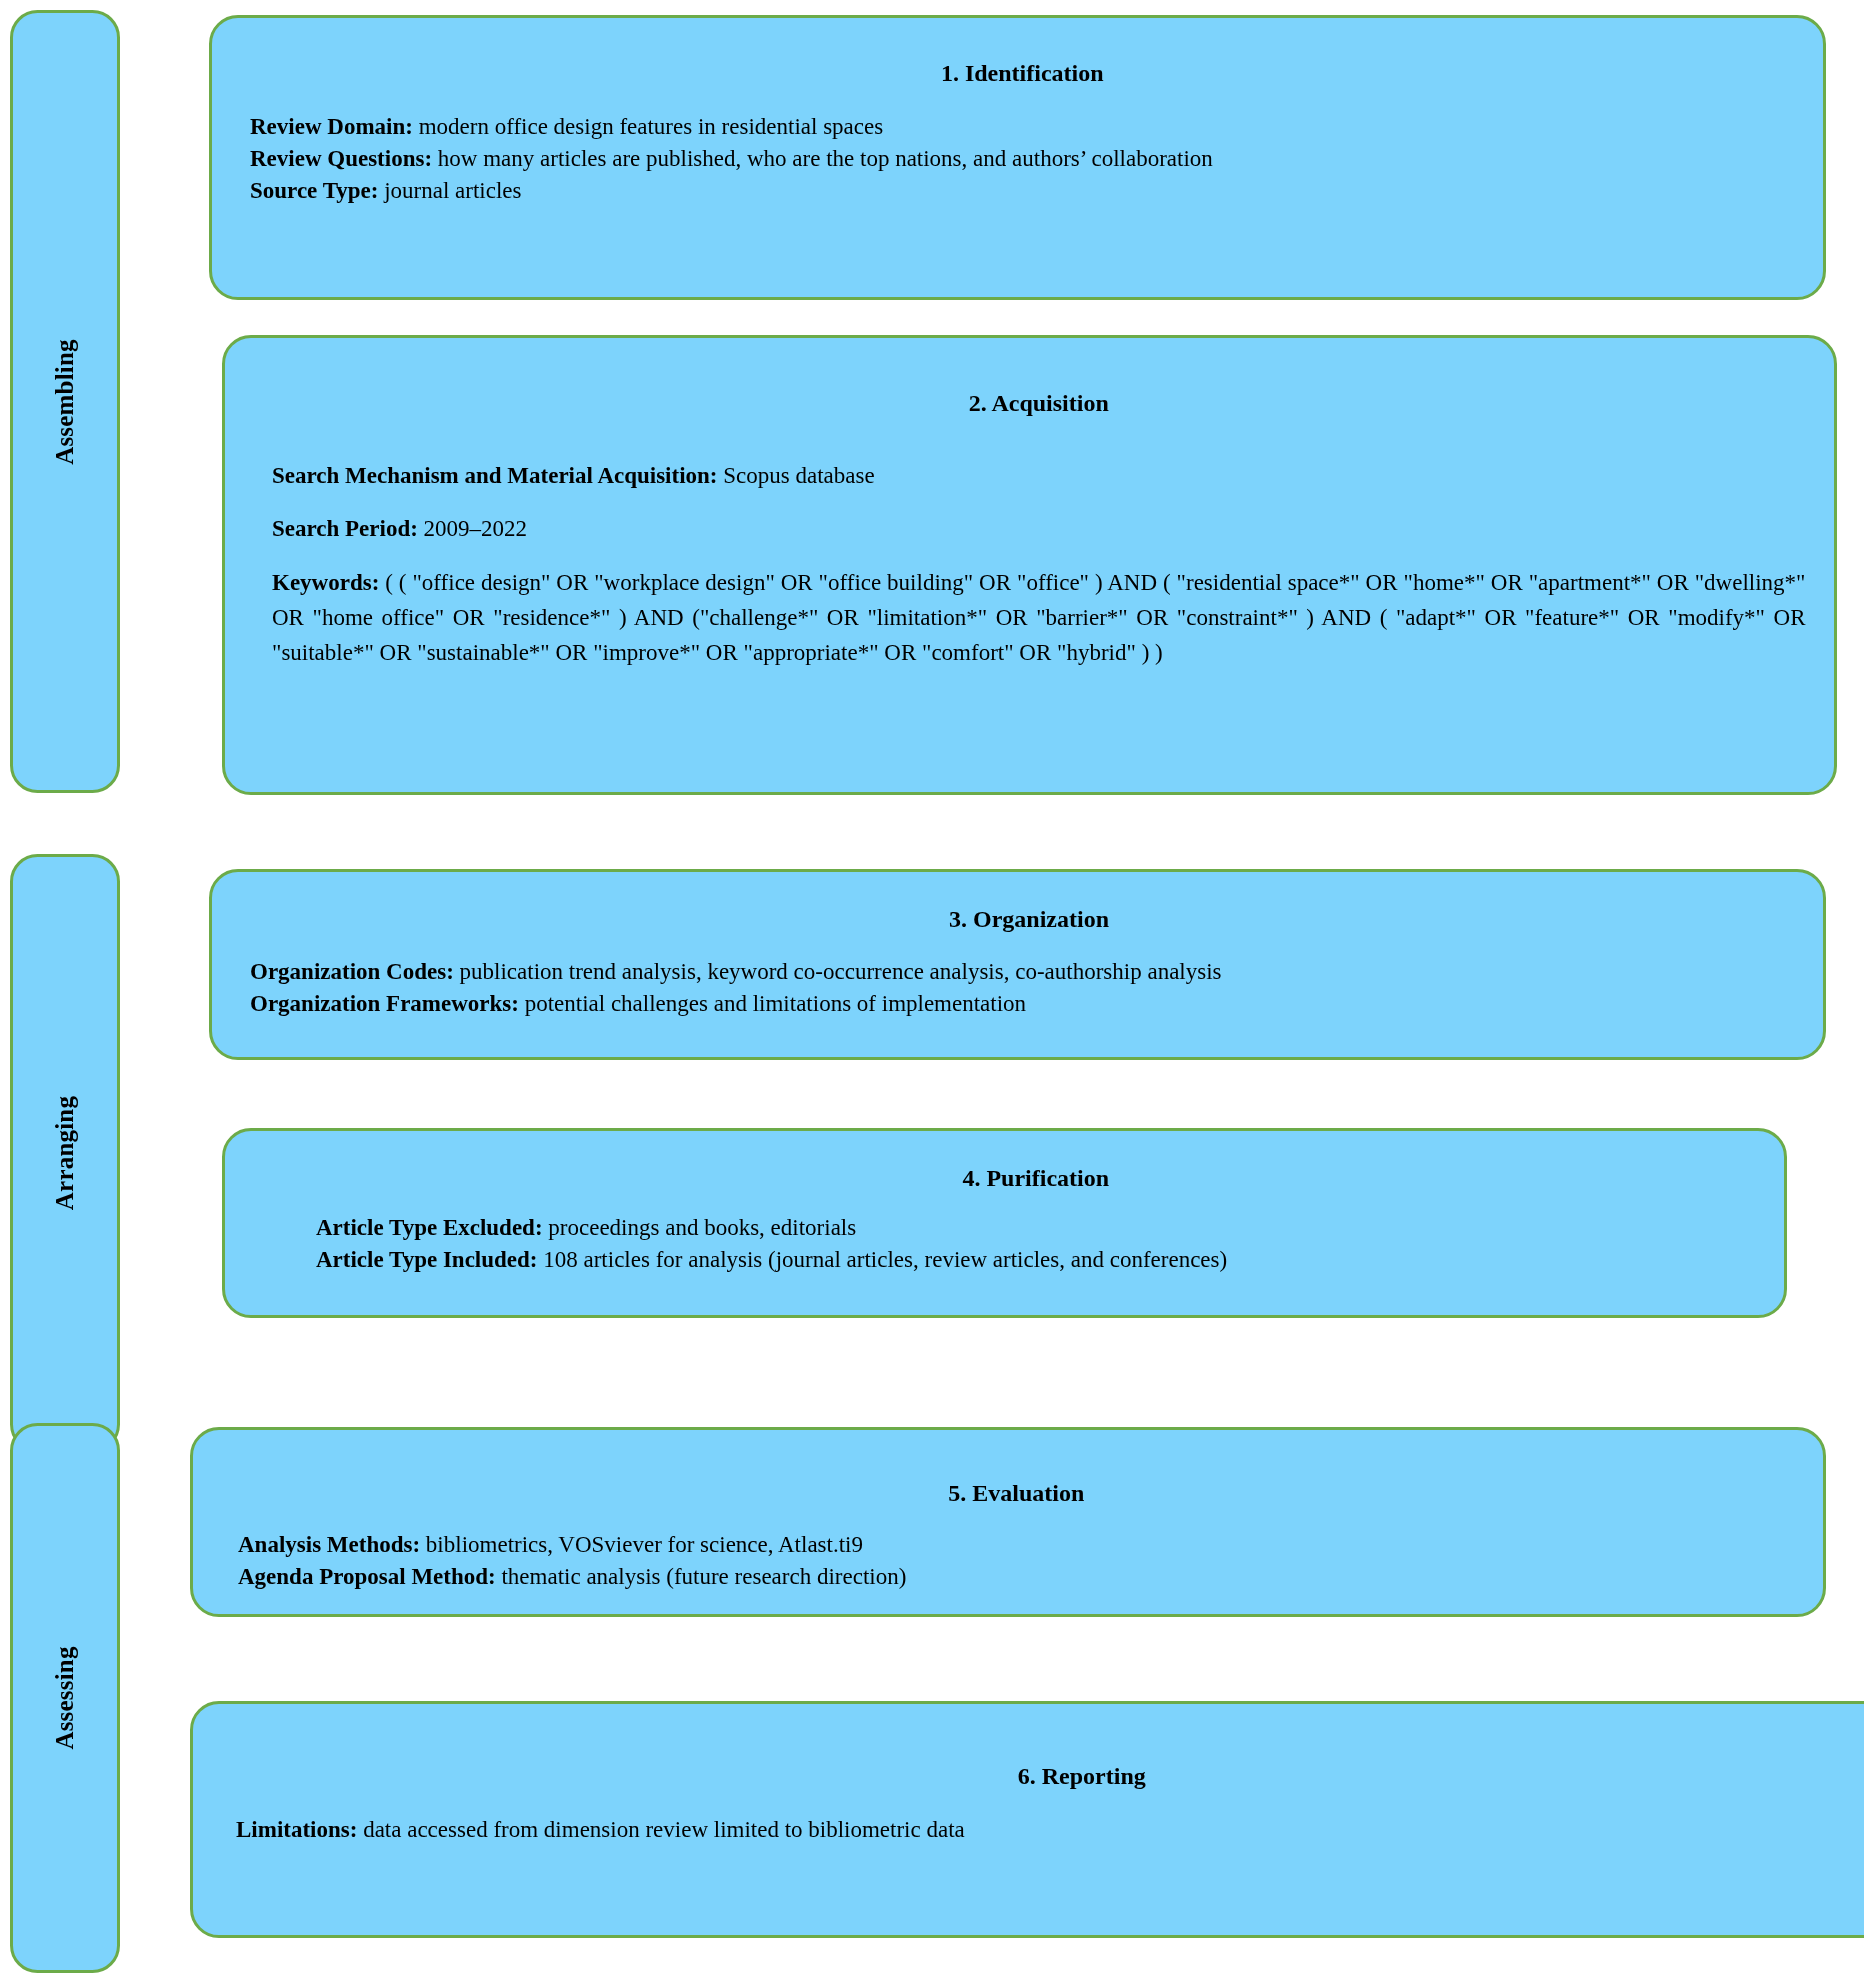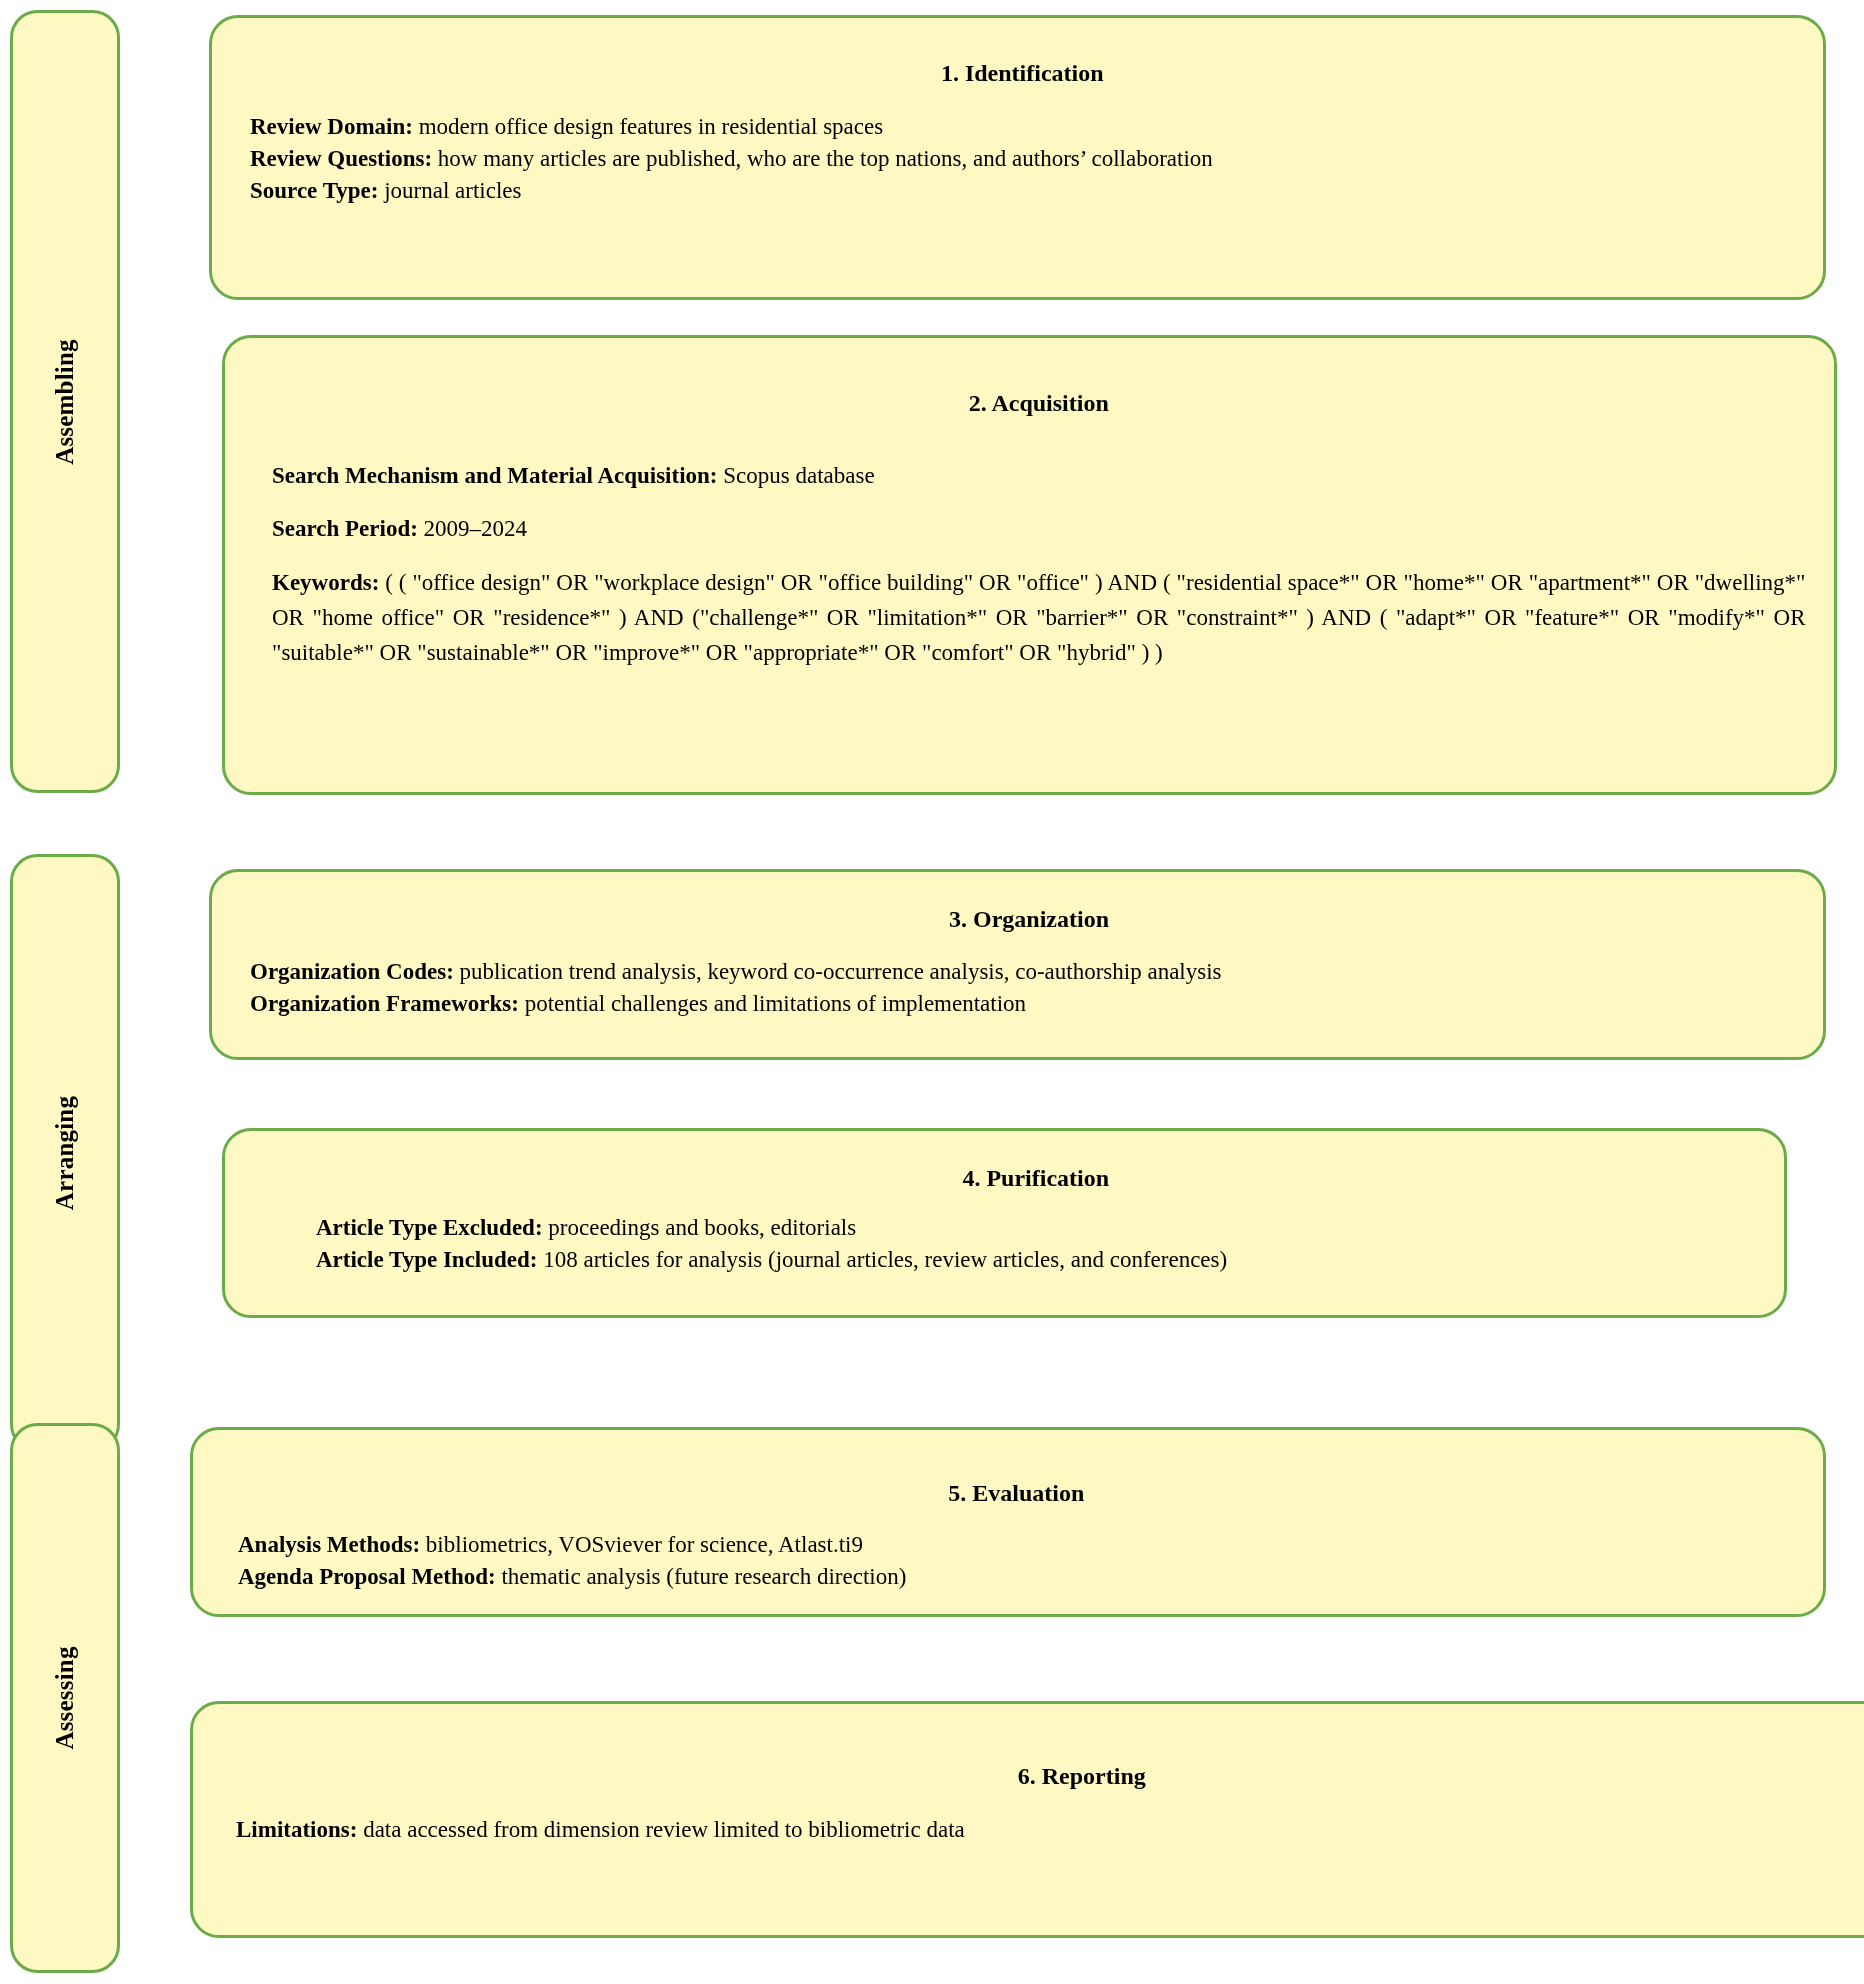--- a/index.html
+++ b/index.html
@@ -9,21 +9,21 @@
     color:#000000;
     position:relative;
     overflow:hidden;
   }
   
   .rbox{
     position:absolute;
     box-sizing:border-box;
     border:3.3px solid #6CAB49;
     border-radius:29px;
-    background:#fef9c3;
+    background:#7dd3fc;
   }
   
   .phase{
     border-radius:27.5px;
   }
   .phase-label{
     position:absolute;
     left:50%;top:50%;
     transform:translate(-50%,-50%) rotate(-90deg);
     white-space:nowrap;
@@ -112,21 +112,21 @@
   </div>
 </div>
 
 <div class="rbox card" id="card-acquisition">
   <div class="inner">
     <div class="card-title">2. Acquisition</div>
     <div class="line">
       <b>Search Mechanism and Material Acquisition:</b><span> Scopus database</span>
     </div>
     <div class="line">
-      <b>Search Period:</b><span> 2009–2024</span>
+      <b>Search Period:</b><span> 2009–2022</span>
     </div>
     <div class="para">
       <b>Keywords:</b><span> ( ( "office design" OR "workplace design" OR "office building" OR "office" ) AND ( "residential space*" OR "home*" OR "apartment*" OR "dwelling*" OR "home office" OR "residence*" ) AND ("challenge*" OR "limita­tion*" OR "barrier*" OR "constraint*" ) AND ( "adapt*" OR "feature*" OR "modify*" OR "suitable*" OR "sustaina­ble*" OR "improve*" OR "appropriate*" OR "comfort" OR "hybrid" ) )</span>
     </div>
   </div>
 </div>
 
 <div class="rbox card" id="card-organization">
   <div class="inner">
     <div class="card-title">3. Organization</div>

